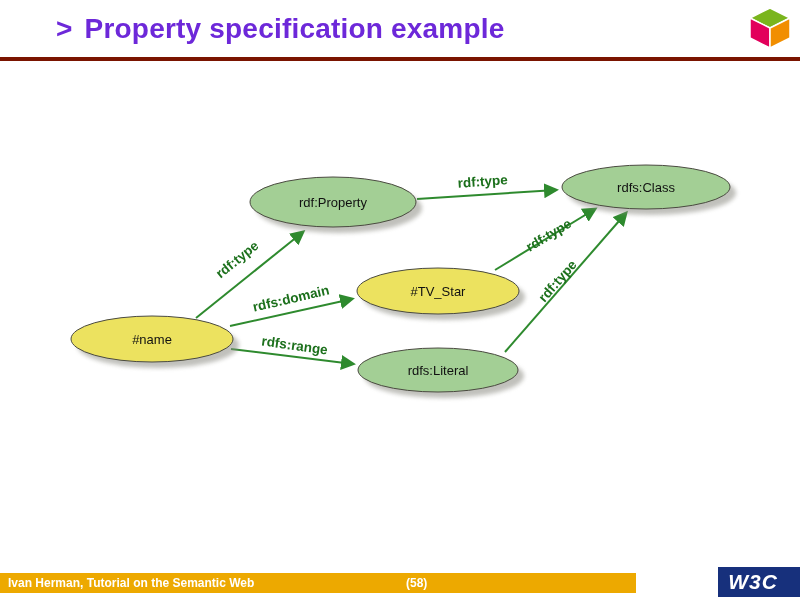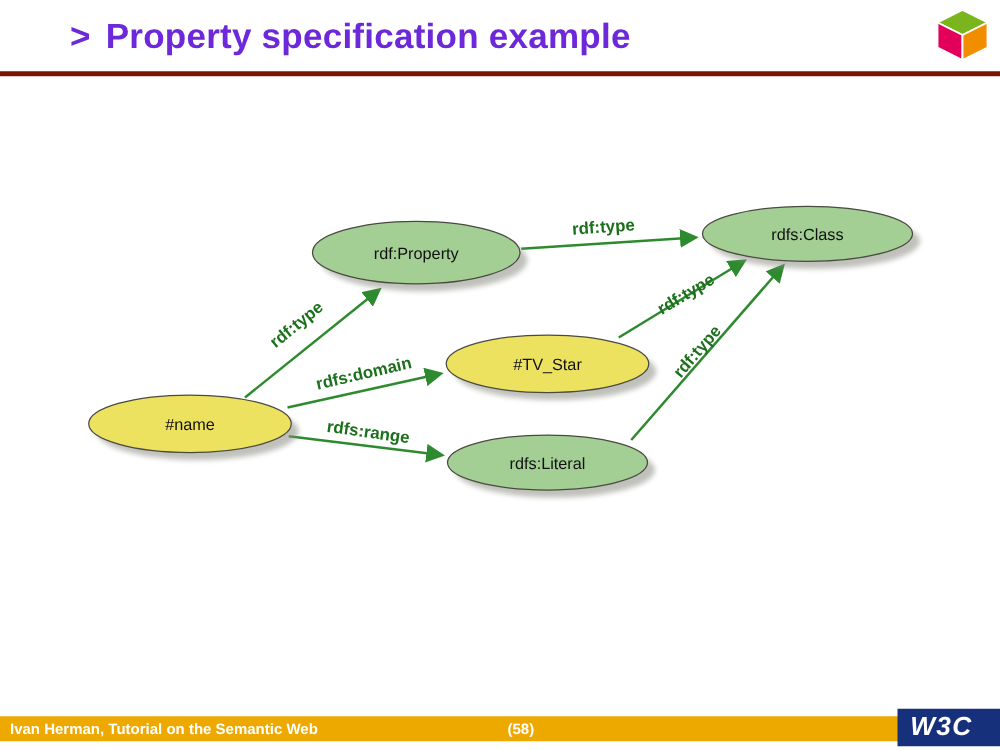--- a/index.html
+++ b/index.html
@@ -14,21 +14,21 @@
 
   
   svg.diagram { position:absolute; left:0; top:0; width:800px; height:600px; }
   .node-ellipse { stroke:#4a4a40; stroke-width:1; }
   .node-shadow { fill:#8d8d84; opacity:0.55; }
   .node-label { font-size:13px; fill:#111; text-anchor:middle; }
   .edge-line { stroke:#2e8a2e; stroke-width:2; }
   .edge-label { font-size:13.5px; font-weight:bold; fill:#1c701c; text-anchor:middle; }
 
   
-  .footer-bar { position:absolute; left:0; top:573px; width:800px; height:20px; background:#eda900; color:#fff; font-weight:bold; font-size:12px; line-height:20px; }
+  .footer-bar { position:absolute; left:0; top:573px; width:636px; height:20px; background:#eda900; color:#fff; font-weight:bold; font-size:12px; line-height:20px; }
   .credit { position:absolute; left:8px; top:0; }
   .page-num { position:absolute; left:406px; top:0; }
   .w3c { position:absolute; right:0; top:567px; width:82px; height:30px; background:#17307c;
          display:flex; align-items:center; justify-content:center; color:#fff;
          font-weight:bold; font-style:italic; font-size:21px; letter-spacing:1px; }
   .w3c sup { font-size:8px; font-style:normal; margin-left:1px;margin-top:46px; }
 </style>
 </head>
 <body>
 

